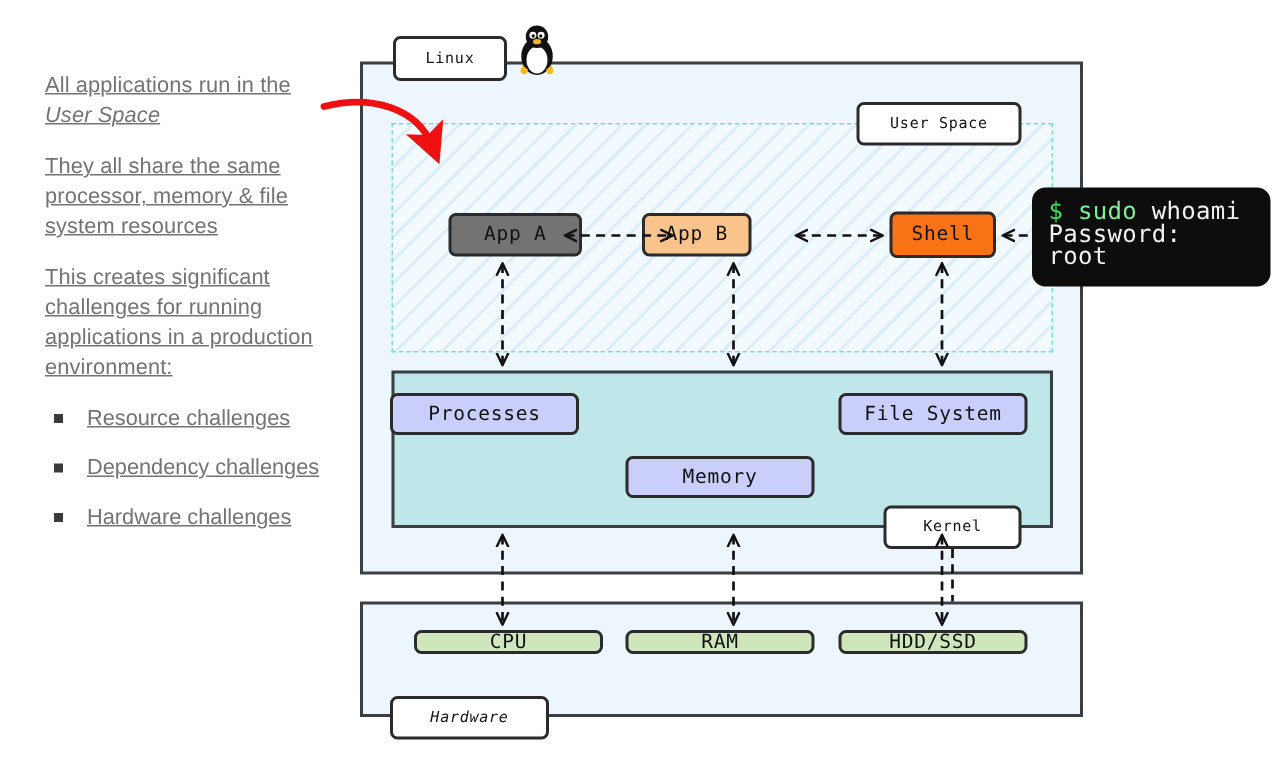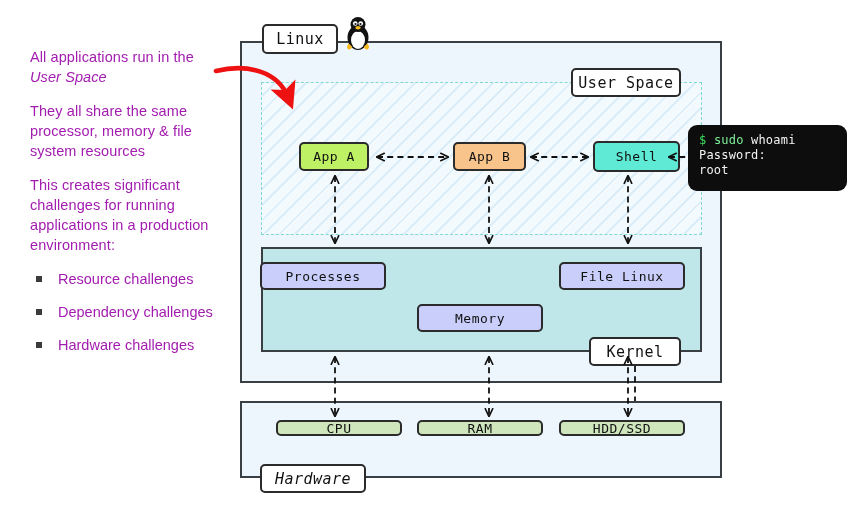--- a/index.html
+++ b/index.html
@@ -4,38 +4,38 @@
 <style>
   html,body{margin:0;padding:0;}
   body{
     width:851px;height:521px;background:#ffffff;
     font-family:"Liberation Sans", sans-serif;
     overflow:hidden;position:relative;
   }
   #stage{position:absolute;left:0;top:0;width:851px;height:521px;}
 
   
-  .notes{position:absolute;left:30px;top:47px;width:195px;color:#a21caf;}
+  .notes{position:absolute;left:30px;top:47px;width:195px;color:#737373;text-decoration:underline;}
   .para{font-size:14.5px;line-height:20px;margin:0 0 14px 0;letter-spacing:.1px;}
   .para em{font-style:italic;}
   .bullets{margin:0;padding:0;list-style:none;}
   .bullets li{
     position:relative;font-size:14.5px;line-height:20px;
     padding-left:28px;margin-bottom:13px;
   }
   .bullets li:before{
     content:"";position:absolute;left:6px;top:7px;
     width:6px;height:6px;background:#3b3b3b;
   }
 
   
   .lbl{
     position:absolute;background:#ffffff;border:2px solid #2b2b2b;
     border-radius:5px;font-family:"DejaVu Sans Mono", monospace;
-    font-size:15px;color:#111;display:flex;align-items:center;
+    font-size:10px;color:#111;display:flex;align-items:center;
     justify-content:center;letter-spacing:.5px;box-sizing:border-box;z-index:9;
   }
   .panel{position:absolute;box-sizing:border-box;border:2px solid #3a3f44;}
   .chip{
     position:absolute;box-sizing:border-box;border:2px solid #2b2b2b;
     border-radius:5px;font-family:"DejaVu Sans Mono", monospace;
     font-size:13px;color:#111;display:flex;align-items:center;
     justify-content:center;letter-spacing:.5px;z-index:6;
   }
 
@@ -57,41 +57,41 @@
     left:261px;top:247px;width:441px;height:105px;background:#bfe6e8;z-index:3;
   }
 
   
   #linux-label{left:262px;top:24px;width:76px;height:30px;}
   #userspace-label{left:571px;top:68px;width:110px;height:29px;}
   #kernel-label{left:589px;top:337px;width:92px;height:29px;}
   #hardware-label{left:260px;top:464px;width:106px;height:29px;font-style:italic;}
 
   
-  #app-a{left:299px;top:142px;width:70px;height:29px;background:#bef264;text-align:center;}
-  #app-b{left:453px;top:142px;width:73px;height:29px;background:#f8c48c;}
-  #shell{left:593px;top:141px;width:87px;height:31px;background:#5eead4;}
+  #app-a{left:299px;top:142px;width:89px;height:29px;background:#737373;text-align:center;}
+  #app-b{left:428px;top:142px;width:73px;height:29px;background:#f8c48c;}
+  #shell{left:593px;top:141px;width:71px;height:31px;background:#f97316;}
 
   
   .kchip{background:#c9cffa;top:262px;height:28px;width:126px;}
   #k-processes{left:260px;}
   #k-memory{left:417px;margin-top:42px;}
   #k-filesystem{left:559px;}
 
   
   .hchip{background:#cfe6bd;top:420px;height:16px;width:126px;}
   #hw-cpu{left:276px;}
   #hw-ram{left:417px;}
   #hw-disk{left:559px;}
 
   
   #terminal{
     position:absolute;left:688px;top:125px;width:159px;height:66px;
     background:#0d0d0d;border-radius:9px;z-index:30;
-    font-family:"DejaVu Sans Mono", monospace;font-size:12px;
+    font-family:"DejaVu Sans Mono", monospace;font-size:16px;
     line-height:15px;color:#f2f2f2;padding:8px 0 0 11px;box-sizing:border-box;
     letter-spacing:.2px;
   }
   #terminal .prompt{color:#3ee05e;}
   #terminal .cmd{color:#7ef09a;}
 
   
   #tux{position:absolute;left:343px;top:15px;width:30px;height:36px;z-index:12;}
 
   
@@ -137,21 +137,21 @@
     <path d="M11 57 Q5 66 11 69 Q17 70 18 63 Z" fill="#f6b91d"></path>
     <path d="M49 57 Q55 66 49 69 Q43 70 42 63 Z" fill="#f6b91d"></path>
   </svg>
 
   <div class="chip" id="app-a">App A</div>
   <div class="chip" id="app-b">App B</div>
   <div class="chip" id="shell">Shell</div>
 
   <div class="chip kchip" id="k-processes">Processes</div>
   <div class="chip kchip" id="k-memory">Memory</div>
-  <div class="chip kchip" id="k-filesystem">File Linux</div>
+  <div class="chip kchip" id="k-filesystem">File System</div>
 
   <div class="chip hchip" id="hw-cpu">CPU</div>
   <div class="chip hchip" id="hw-ram">RAM</div>
   <div class="chip hchip" id="hw-disk">HDD/SSD</div>
 
   <div id="terminal">
     <div><span class="prompt">$</span> <span class="cmd">sudo</span><span> whoami</span></div>
     <div>Password:</div>
     <div>root</div>
   </div>

